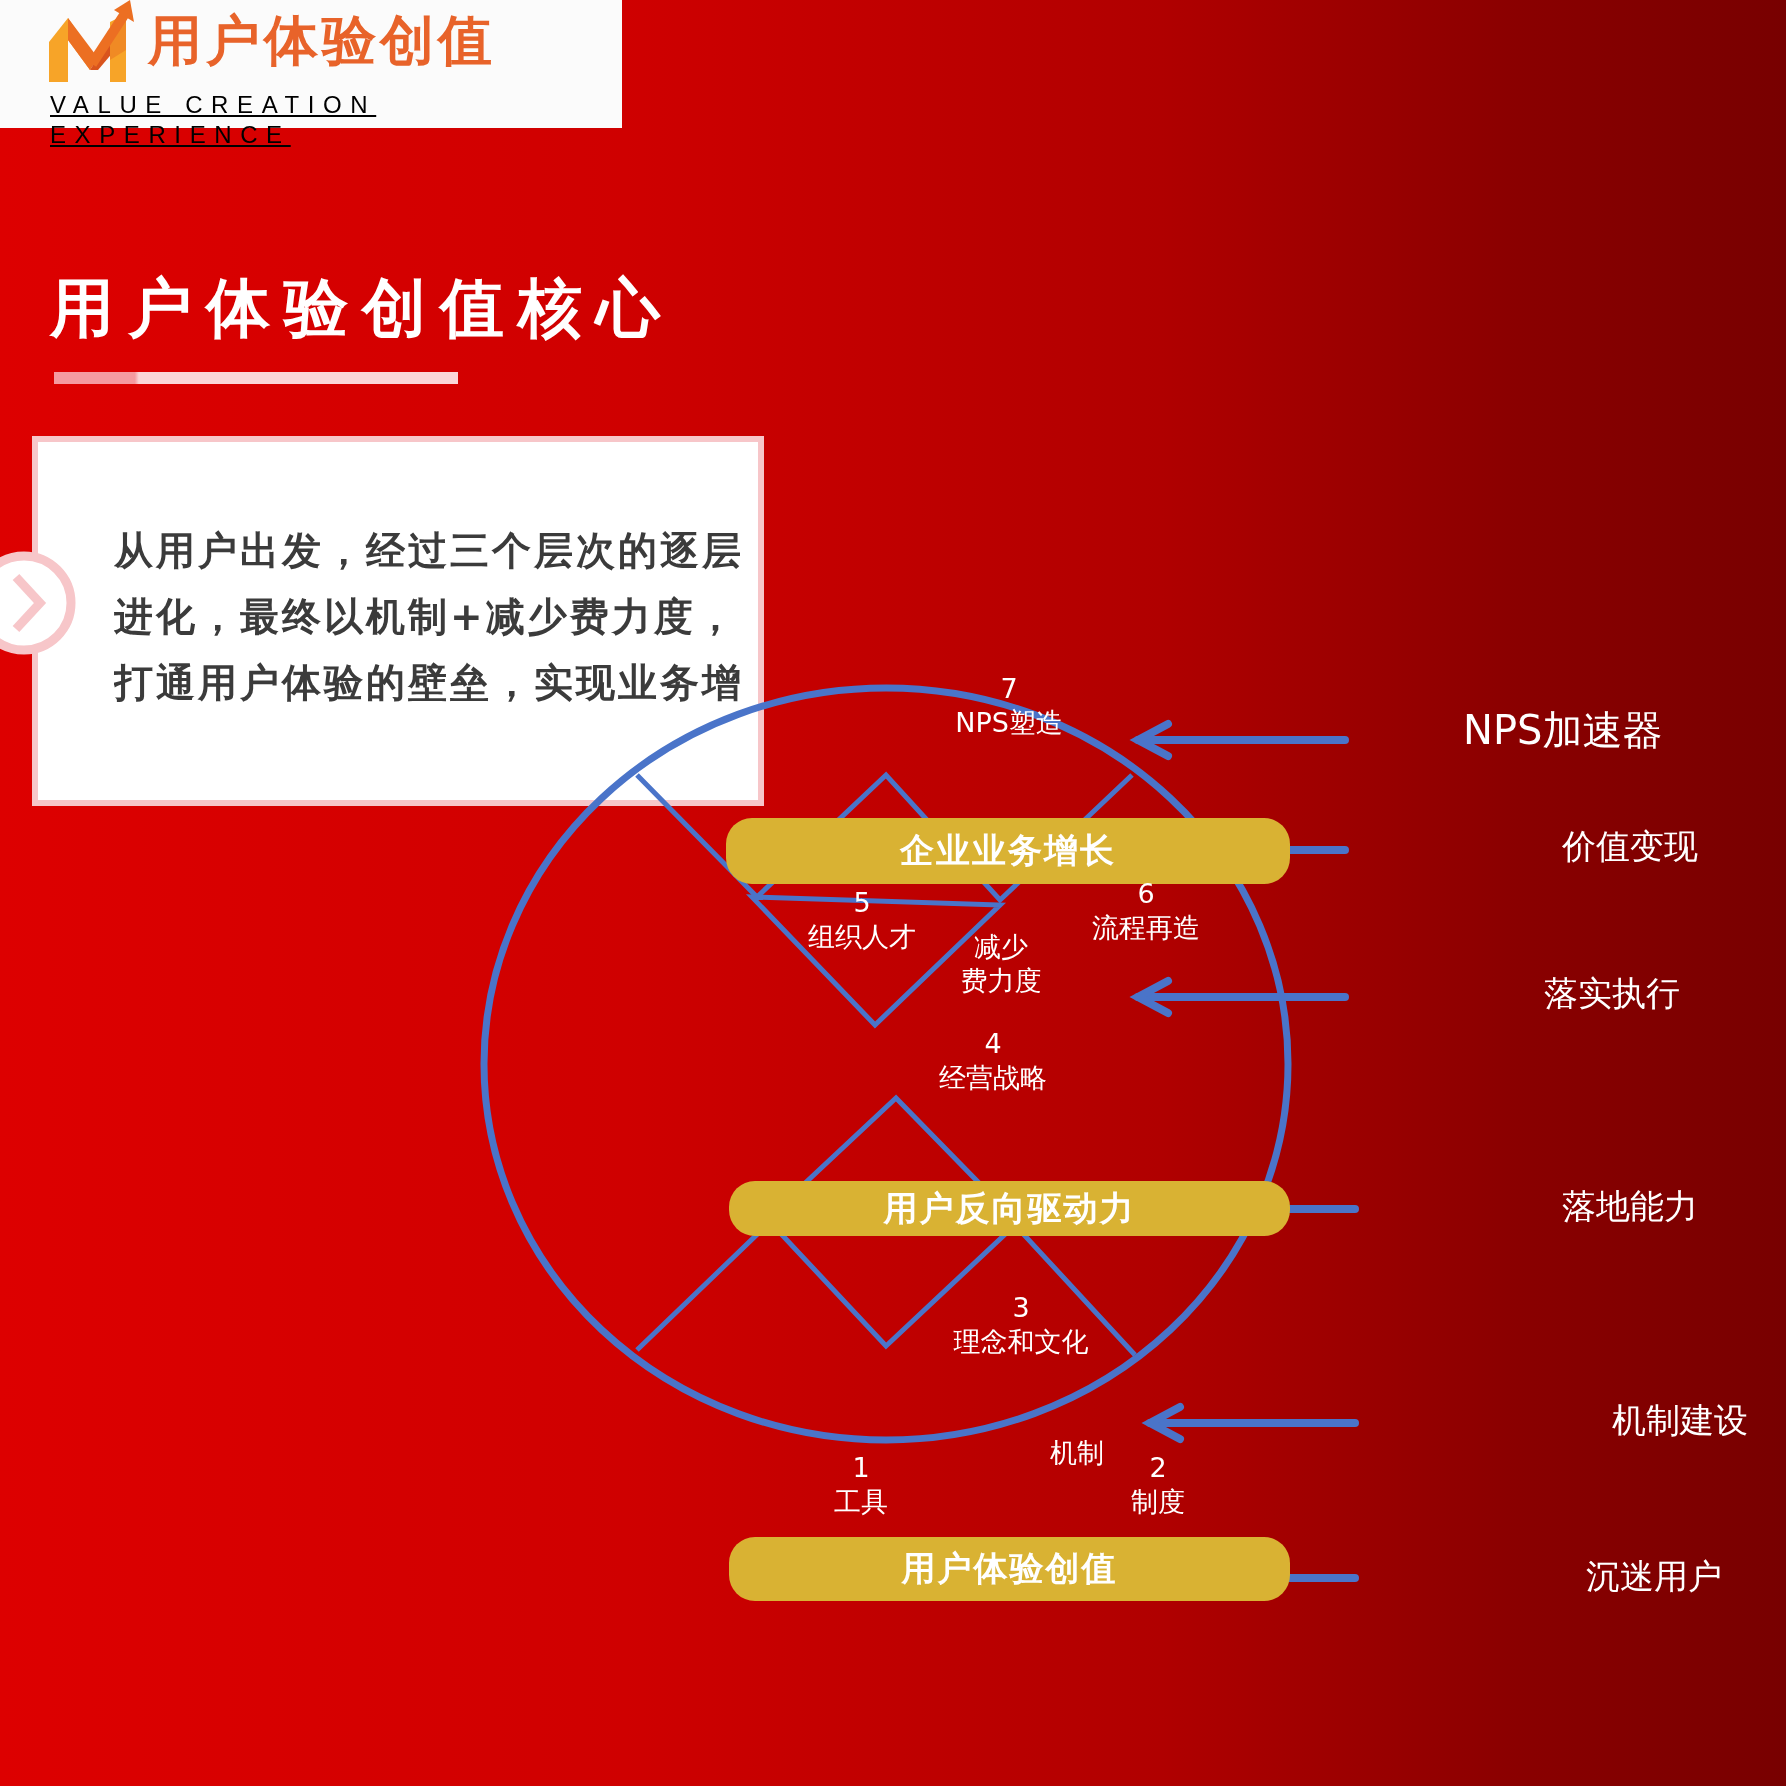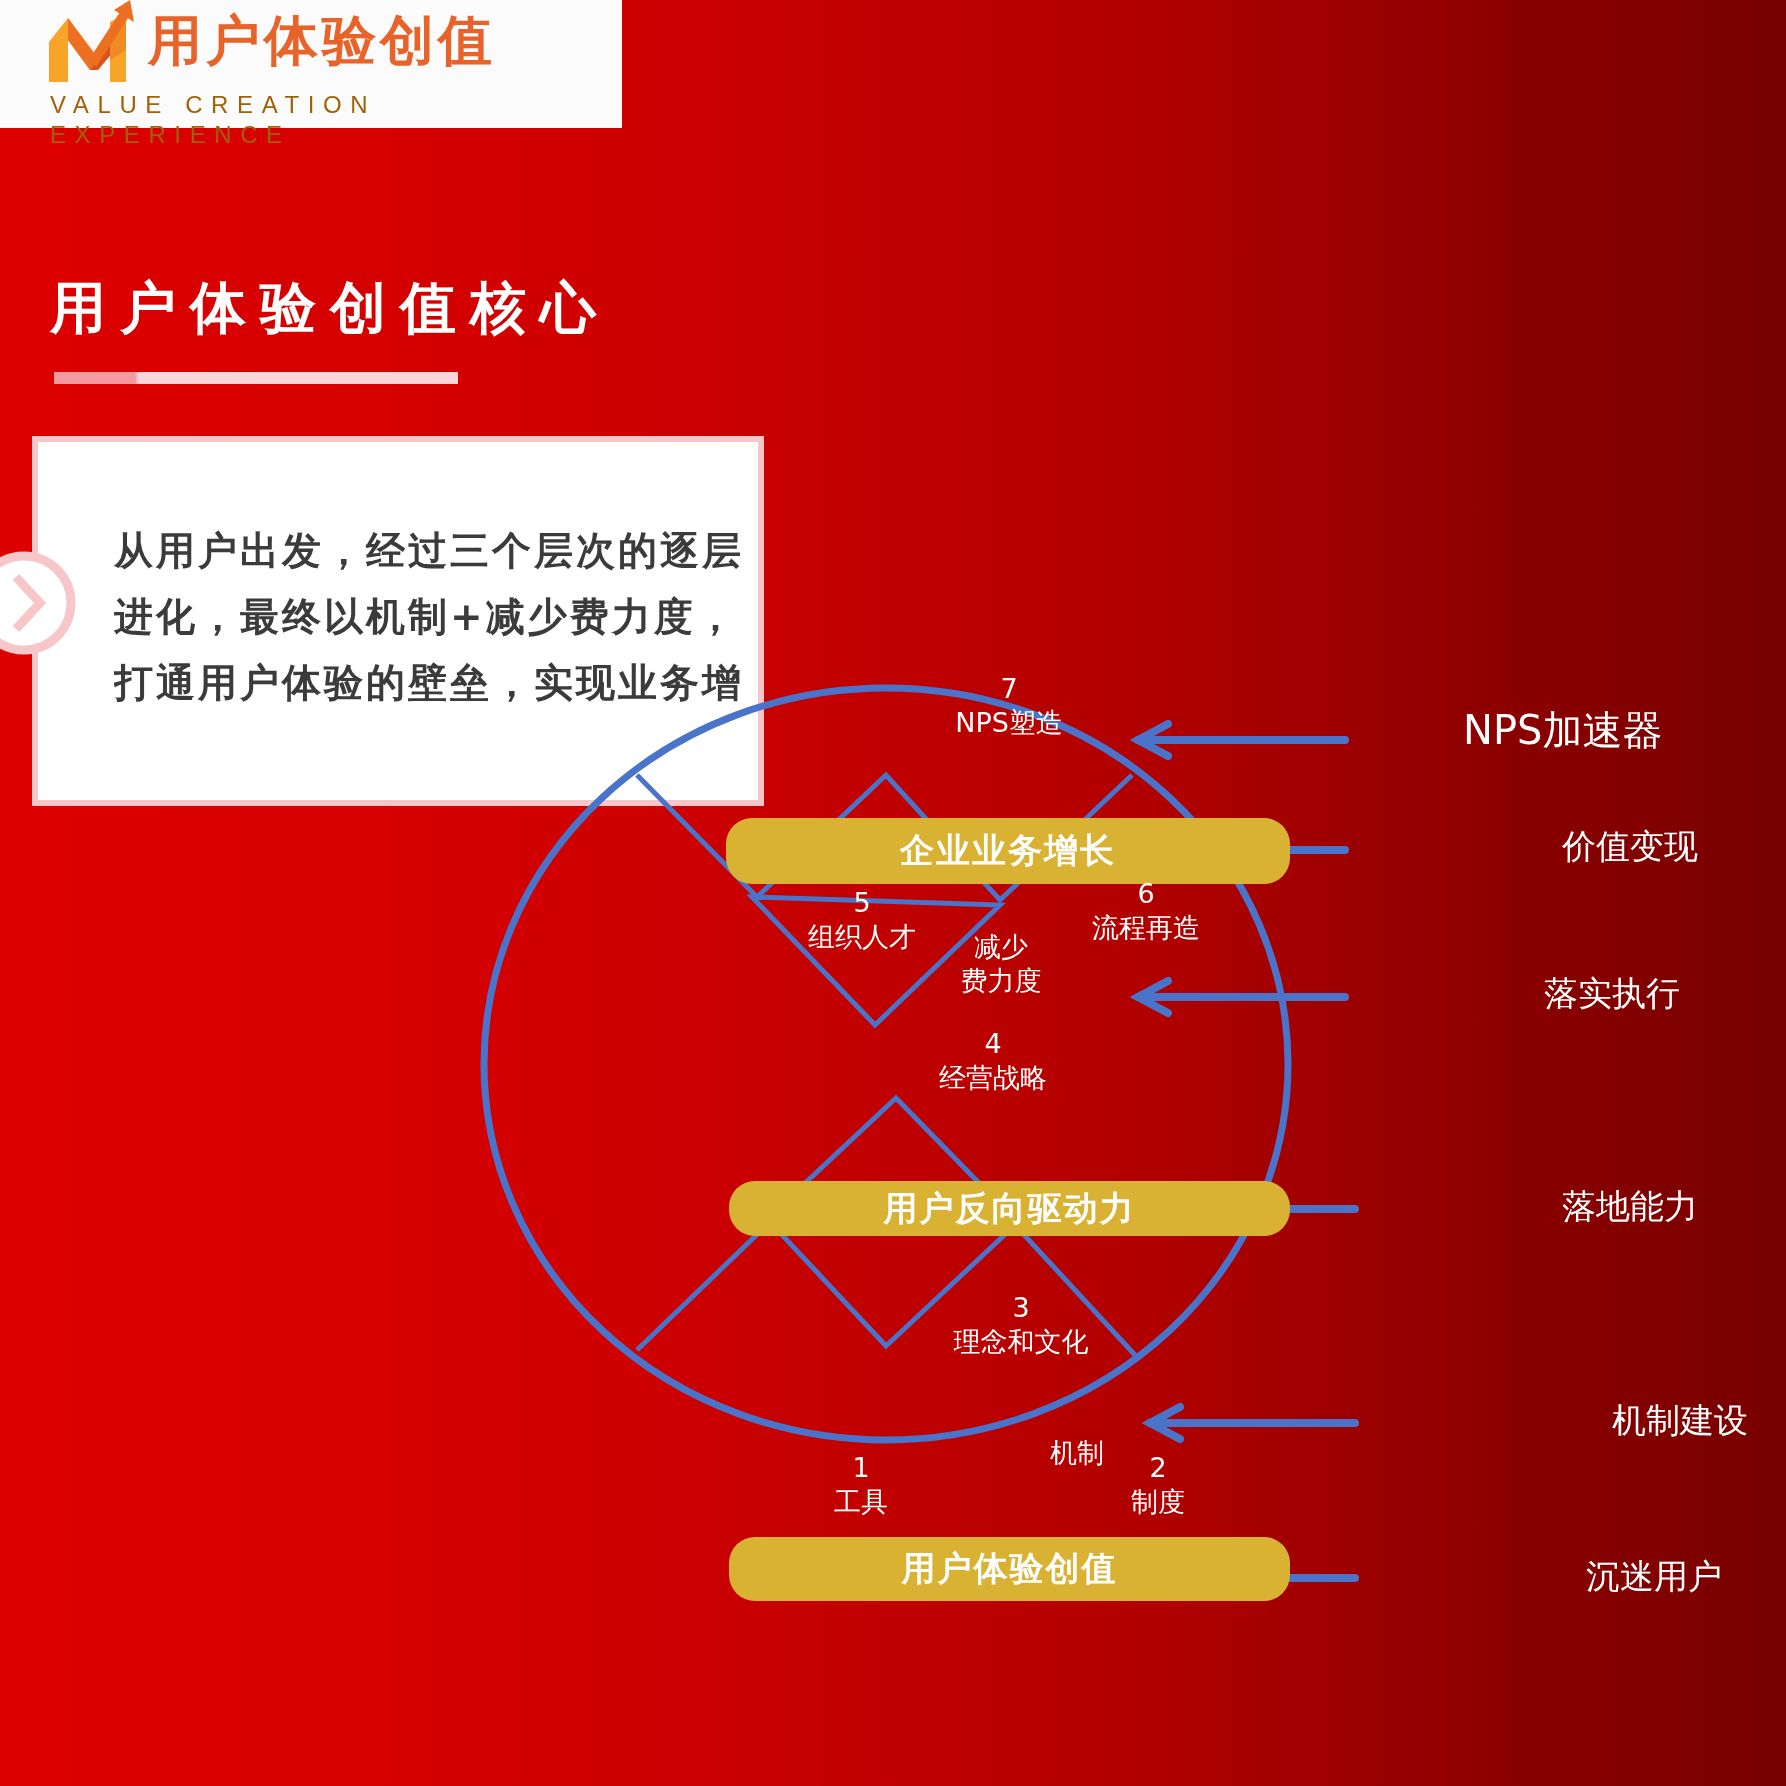--- a/index.html
+++ b/index.html
@@ -10,25 +10,25 @@
   }
   .logo-box {
     position:absolute; left:0; top:0; width:622px; height:128px; background:#fbfbfb;
   }
   .logo-mark { position:absolute; left:46px; top:0; width:92px; height:84px; }
   .logo-title {
     position:absolute; left:148px; top:6px; font-size:54px; font-weight:bold;
     color:#e8632a; letter-spacing:4px; line-height:70px;
   }
   .logo-sub {
-    position:absolute; left:50px; top:90px; font-size:24px; color:#a16207;
-    letter-spacing:8.6px; font-family:"Liberation Sans", sans-serif; line-height:30px;
+    position:absolute; left:50px; top:90px; font-size:24px; color:#000000;
+    letter-spacing:8.6px; font-family:"Liberation Sans", sans-serif; line-height:30px;text-decoration:underline;
   }
   .page-title {
-    position:absolute; left:50px; top:258px; font-size:56px; color:#fff;
+    position:absolute; left:50px; top:258px; font-size:64px; color:#fff;
     font-weight:bold; letter-spacing:14px; line-height:100px; white-space:nowrap;
   }
   .title-underline {
     position:absolute; left:54px; top:372px; width:404px; height:12px;
     background: linear-gradient(90deg, #f59aa0 0%, #f59aa0 20%, #fbd6d8 21%, #fbd6d8 100%);
   }
   .desc-card {
     position:absolute; left:32px; top:436px; width:732px; height:370px;
     background:#fff; border:6px solid #f7c6c9; box-sizing:border-box;
   }

